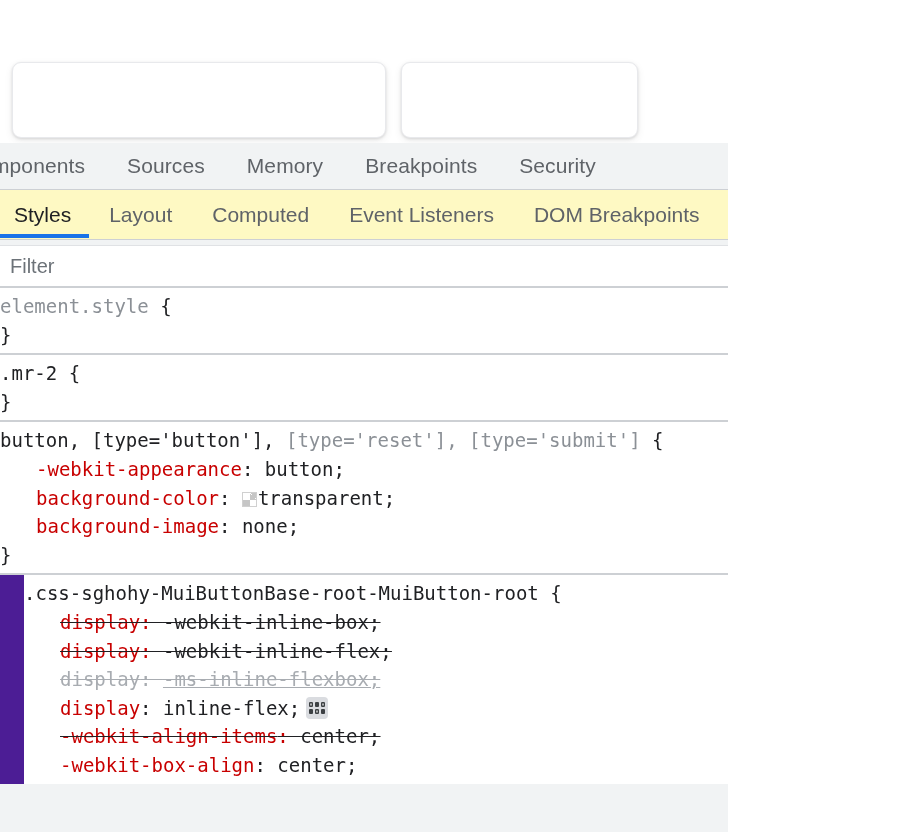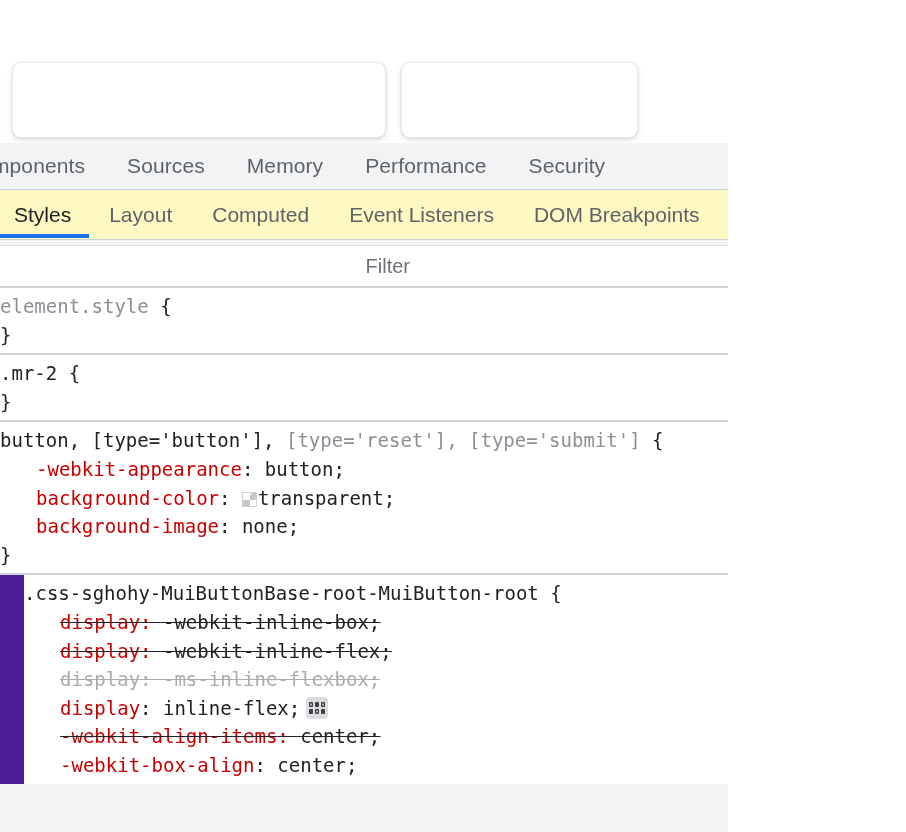--- a/index.html
+++ b/index.html
@@ -133,21 +133,20 @@
   }
   .filter-input {
     border: none;
     outline: none;
     background: transparent;
     font-family: "Liberation Sans", sans-serif;
     font-size: 20px;
     color: #5f6368;
     width: 400px;
     padding: 0;
-    text-align: right;
   }
   .filter-input::placeholder { color: #6c7278; opacity: 1; }
 
   
   .rules {
     background: #4c1d95;
     font-family: "DejaVu Sans Mono", monospace;
     font-size: 19px;
     line-height: 28.6px;
     color: #202124;
@@ -163,21 +162,21 @@
 
   .sel-grey   { color: #8b9096; }
   .sel-dark   { color: #202124; }
   .brace      { color: #202124; }
   .prop       { color: #c80000; }
   .val        { color: #202124; }
 
   .struck-red  { color: #c80000; text-decoration: line-through; text-decoration-color: #202124; }
   .struck-red .val { color: #202124; text-decoration: line-through; text-decoration-color: #202124; }
   .struck-grey { color: #a8acb1; text-decoration: line-through; text-decoration-color: #a8acb1; }
-  .struck-grey .val { color: #a8acb1; }
+  .struck-grey .val { color: #a8acb1; text-decoration: underline; }
 
   
   .swatch {
     display: inline-block;
     width: 15px;
     height: 15px;
     vertical-align: -2px;
     margin-right: 1px;
     border: 1px solid #d0d0d0;
     box-sizing: border-box;
@@ -223,21 +222,21 @@
       <div class="card narrow"></div>
     </div>
   </div>
 
   <div class="devtools">
 
     <div class="main-tabbar">
       <div class="main-tab">mponents</div>
       <div class="main-tab">Sources</div>
       <div class="main-tab">Memory</div>
-      <div class="main-tab">Performance</div>
+      <div class="main-tab">Breakpoints</div>
       <div class="main-tab">Security</div>
     </div>
 
     <div class="sub-tabbar">
       <div class="sub-tab active">Styles</div>
       <div class="sub-tab">Layout</div>
       <div class="sub-tab">Computed</div>
       <div class="sub-tab">Event Listeners</div>
       <div class="sub-tab">DOM Breakpoints</div>
       <div class="sub-tab">Propertie</div>

